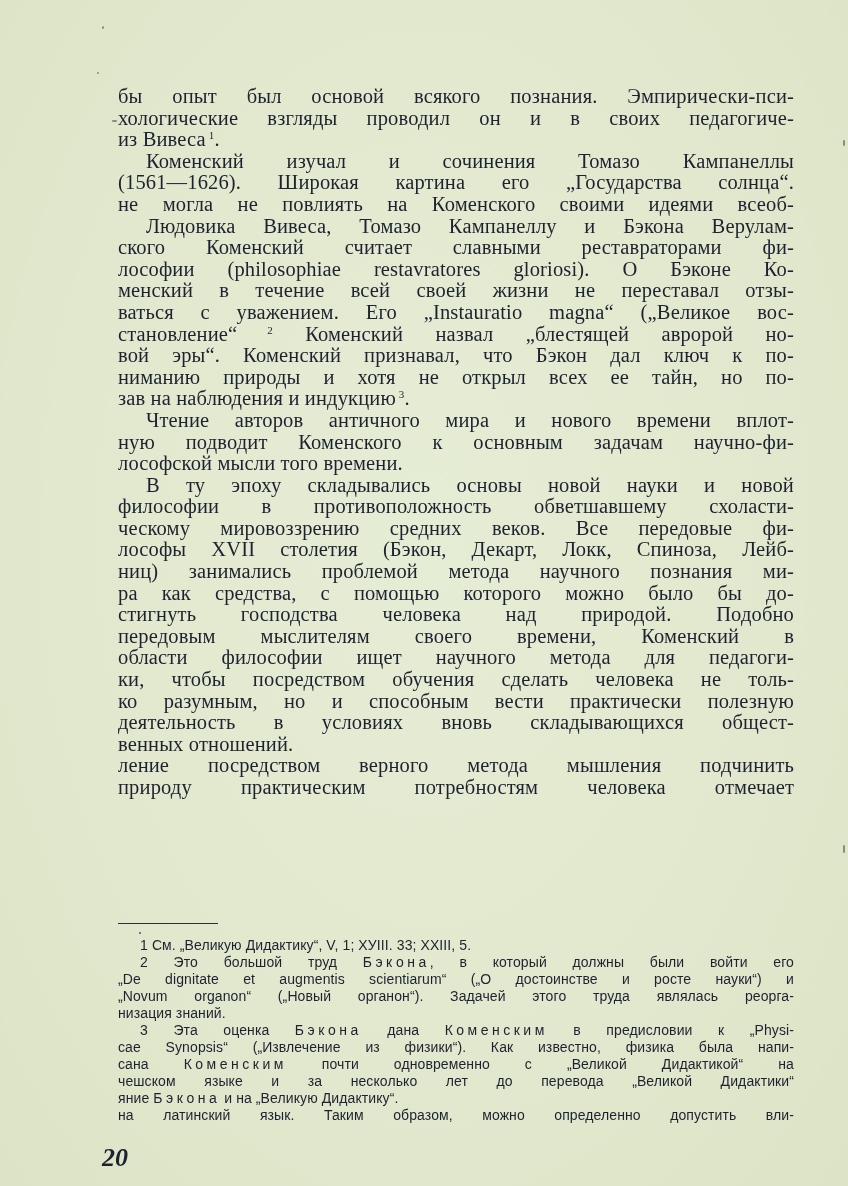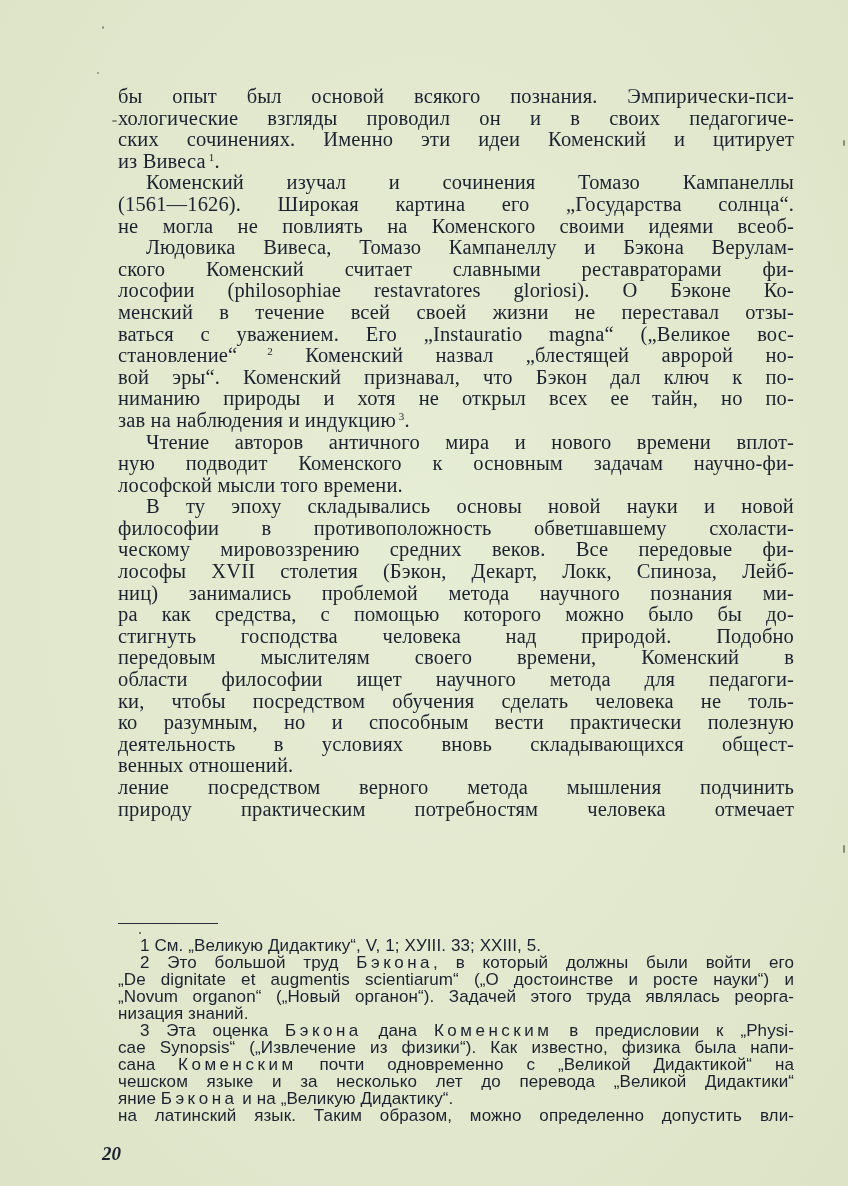--- a/index.html
+++ b/index.html
@@ -65,42 +65,42 @@
       height: 2px;
       background: #555;
       border-radius: 50%;
     }
     .footnotes {
       position: absolute;
       left: 118px;
       top: 937px;
       width: 676px;
       font-family: "Liberation Sans", "DejaVu Sans", sans-serif;
-      font-size: 17px;
+      font-size: 14px;
       line-height: 17px;
       letter-spacing: 0.1px;
     }
     .fn-line {
       display: block;
       white-space: nowrap;
       text-align: justify;
       text-align-last: justify;
       height: 17px;
     }
     .fn-line.last { text-align-last: left; }
     .fn-line.indent { padding-left: 22px; }
     .spaced { letter-spacing: 3.5px; }
     .page-number {
       position: absolute;
       left: 102px;
       top: 1143px;
       font-family: "Liberation Serif", "DejaVu Serif", serif;
       font-style: italic;
       font-weight: bold;
-      font-size: 19px;
+      font-size: 26px;
       color: #1c2230;
     }
     .speck {
       position: absolute;
       background: #8a8f7a;
       border-radius: 50%;
     }
   </style>
 </head>
 <body>
@@ -109,21 +109,20 @@
 
   <span class="speck" style="left:102px;top:26px;width:2px;height:3px;"></span>
   <span class="speck" style="left:97px;top:72px;width:2px;height:2px;"></span>
   <span class="speck" style="left:112px;top:120px;width:5px;height:1.5px;border-radius:1px;"></span>
   <span class="speck" style="left:843px;top:140px;width:2px;height:6px;border-radius:1px;"></span>
   <span class="speck" style="left:843px;top:845px;width:2px;height:8px;border-radius:1px;"></span>
 
   <div class="main-text" id="main-text">
       <span class="line"><span>бы опыт был основой всякого познания. Эмпирически-пси-</span></span>
       <span class="line"><span>хологические взгляды проводил он и в своих педагогиче-</span></span>
-      <span class="line"><span>ских сочинениях. Именно эти идеи Коменский и цитирует</span></span>
       <span class="line last"><span>из Вивеса</span><sup> 1</sup><span>.</span></span>
       <span class="line indent"><span>Коменский изучал и сочинения Томазо Кампанеллы</span></span>
       <span class="line"><span>(1561—1626). Широкая картина его „Государства солнца“.</span></span>
       <span class="line"><span>не могла не повлиять на Коменского своими идеями всеоб-</span></span>
       <span class="line indent"><span>Людовика Вивеса, Томазо Кампанеллу и Бэкона Верулам-</span></span>
       <span class="line"><span>ского Коменский считает славными реставраторами фи-</span></span>
       <span class="line"><span>лософии (philosophiae restavratores gloriosi). О Бэконе Ко-</span></span>
       <span class="line"><span>менский в течение всей своей жизни не переставал отзы-</span></span>
       <span class="line"><span>ваться с уважением. Его „Instauratio magna“ („Великое вос-</span></span>
       <span class="line"><span>становление“</span><sup> 2</sup><span> Коменский назвал „блестящей авророй но-</span></span>

